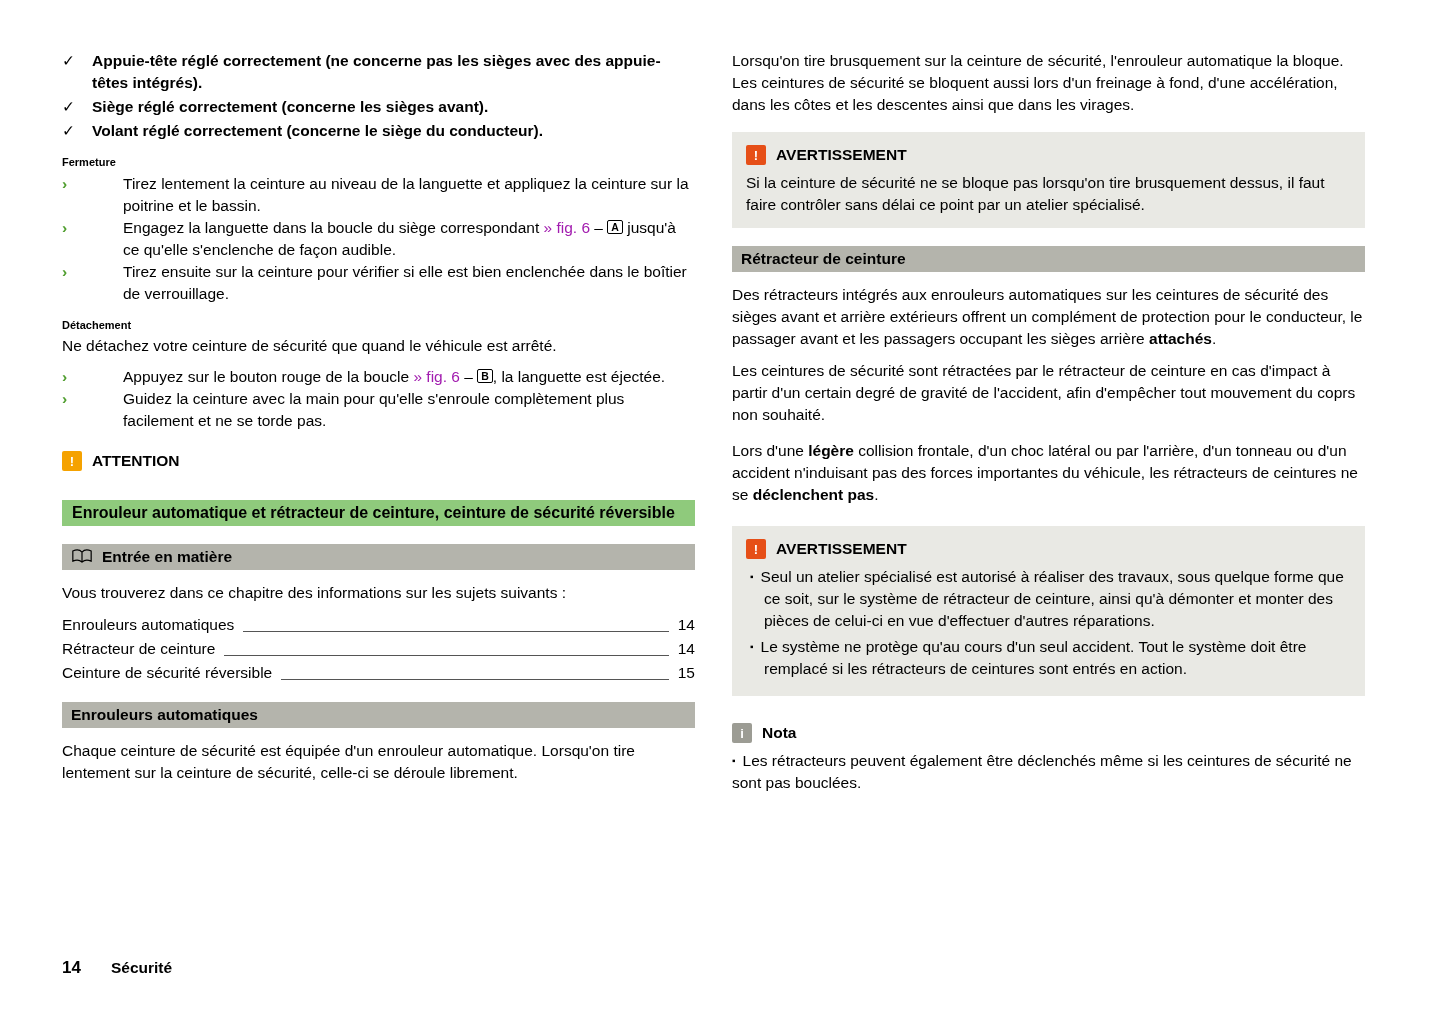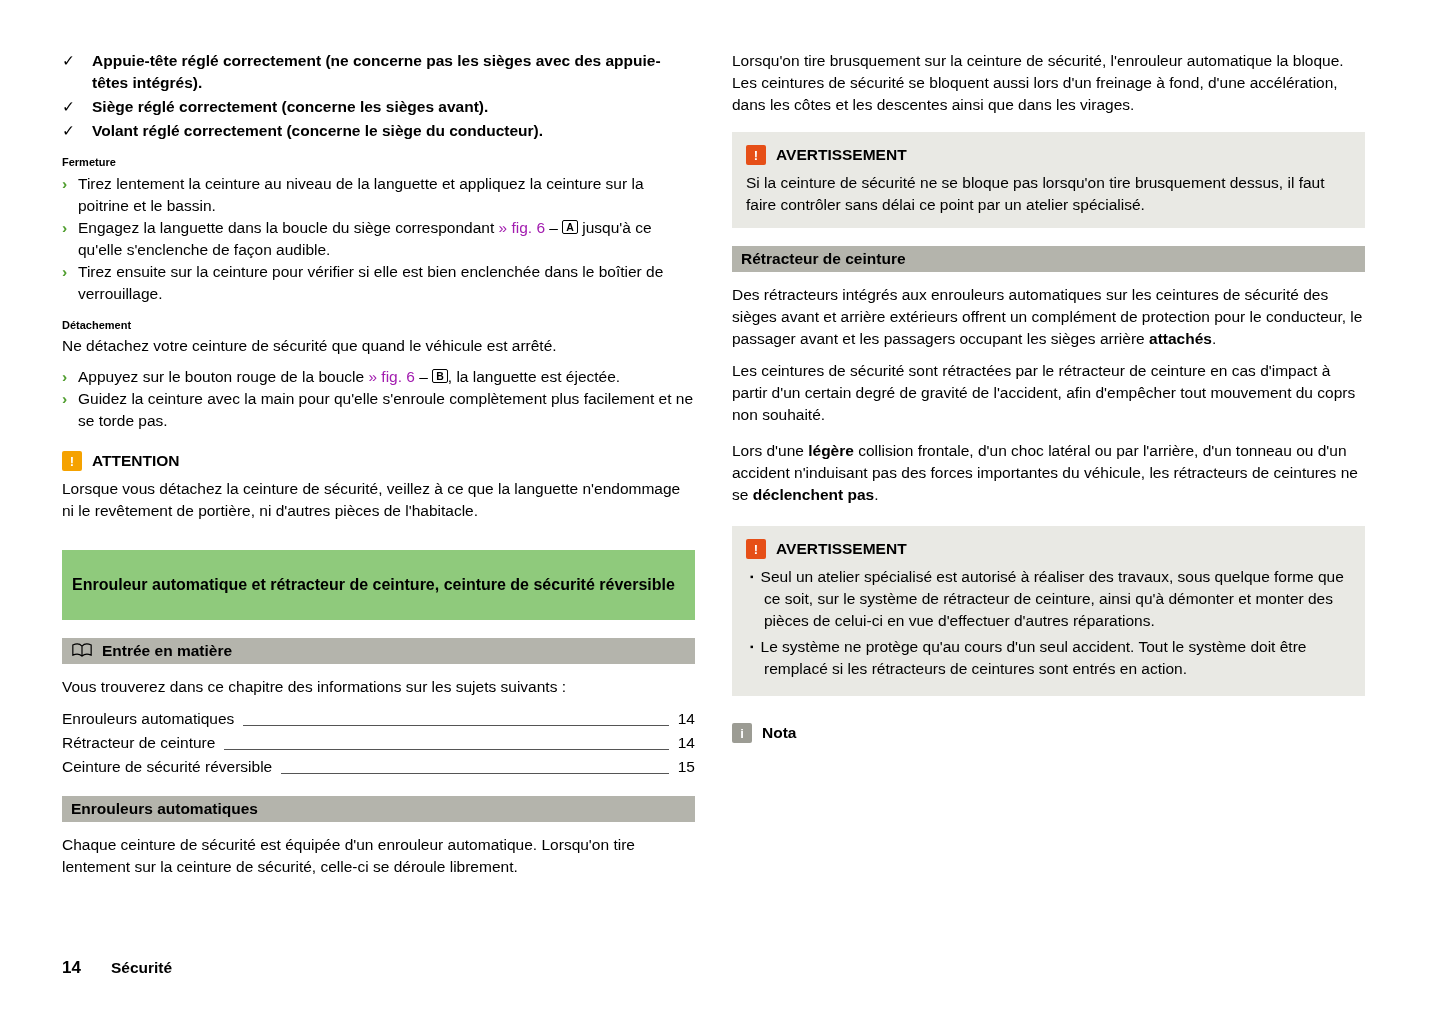--- a/index.html
+++ b/index.html
@@ -14,21 +14,21 @@
 
   .checklist { list-style:none; }
   .check-item { display:flex; margin-bottom:2px; }
   .check { width:30px; flex:0 0 30px; }
   .check-text { flex:1;font-weight:bold; }
 
   h3.sub { font-size:11px; font-weight:bold; margin:13px 0 2px; }
 
   .step { display:flex; }
   .arrow { width:16px; flex:0 0 16px; color:#509e2f; font-weight:bold; }
-  .step-text { flex:1; }
+  .step-text { flex:1;margin-left:45px; }
 
   .link { color:#a21caf; cursor:pointer; }
   .key {
     display:inline-block; border:1px solid #000; border-radius:2px;
     font-size:10.5px; font-weight:bold; line-height:12px; padding:0 3px;
     vertical-align:2px;
   }
 
   .note-title { display:flex; align-items:center; gap:10px; font-weight:bold; margin:18px 0 6px; }
   .nicon {
@@ -38,21 +38,21 @@
   }
   .nicon.attention { background:#f5a200; }
   .nicon.warning   { background:#e64f17; }
   .nicon.nota      { background:#9c9c94; }
 
   .graybox { background:#e9e9e4; padding:4px 14px 12px; margin:16px 0 8px; }
   .graybox .note-title { margin:8px 0 6px; }
 
   .green-heading {
     background:#8fca7c; font-weight:bold; font-size:16px;
-    padding:24px 10px; margin:28px 0 0; line-height:1.35;
+    padding:2px 10px; margin:28px 0 0; line-height:1.35;
   }
 
   .section-bar {
     background:#b4b4ac; font-weight:bold; font-size:15.5px;
     padding:2px 9px; margin:18px 0 12px; display:flex; align-items:center; gap:9px;
     min-height:26px;
   }
   .book-icon { display:flex; align-items:center; }
 
   p.body { margin:10px 0; }
@@ -116,21 +116,20 @@
       </div>
       <div class="step">
         <span class="arrow">›</span>
         <span class="step-text">Guidez la ceinture avec la main pour qu'elle s'enroule complètement plus facilement et ne se torde pas.</span>
       </div>
 
       <div class="note-title">
         <span class="nicon attention">!</span>
         <span>ATTENTION</span>
       </div>
-      <p>Lorsque vous détachez la ceinture de sécurité, veillez à ce que la languette n'endommage ni le revêtement de portière, ni d'autres pièces de l'habitacle.</p>
 
       <div class="green-heading">Enrouleur automatique et rétracteur de ceinture, ceinture de sécurité réversible</div>
 
       <div class="section-bar">
         <span class="book-icon">
           <svg width="22" height="15" viewBox="0 0 24 16">
               <path d="M2,2 C6,0.2 10,1 12,3.2 C14,1 18,0.2 22,2 L22,13 C18,11.4 14,12.2 12,14.2 C10,12.2 6,11.4 2,13 Z M12,3.2 L12,14.2" fill="none" stroke="#000" stroke-width="1.3"></path>
             </svg>
         </span>
         <span>Entrée en matière</span>
@@ -191,20 +190,21 @@
           <span>AVERTISSEMENT</span>
         </div>
         <p class="hang"><span class="bullet">▪</span><span>Seul un atelier spécialisé est autorisé à réaliser des travaux, sous quelque forme que ce soit, sur le système de rétracteur de ceinture, ainsi qu'à démonter et monter des pièces de celui-ci en vue d'effectuer d'autres réparations.</span></p>
         <p class="hang"><span class="bullet">▪</span><span>Le système ne protège qu'au cours d'un seul accident. Tout le système doit être remplacé si les rétracteurs de ceintures sont entrés en action.</span></p>
       </div>
 
       <div class="note-title" style="margin-top:26px;">
         <span class="nicon nota">i</span>
         <span>Nota</span>
       </div>
+      <p class="flat"><span class="bullet">▪</span><span>Les rétracteurs peuvent également être déclenchés même si les ceintures de sécurité ne sont pas bouclées.</span></p>
 
     </div>
   </div>
 
   <div class="footer">
     <span class="num">14</span>
     <span>Sécurité</span>
   </div>
 </div>
 

